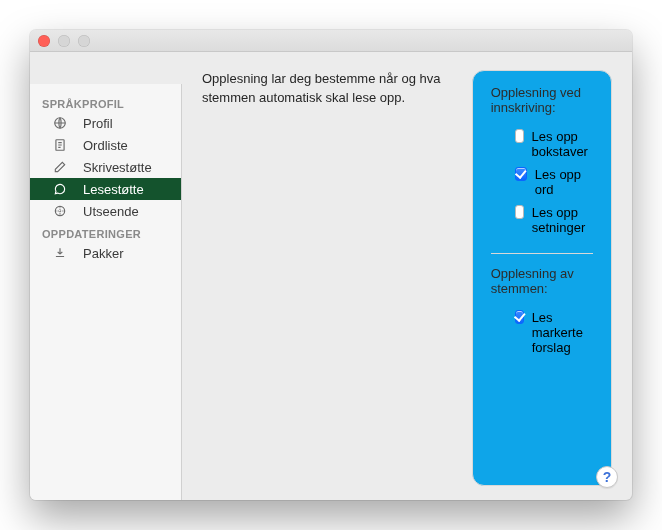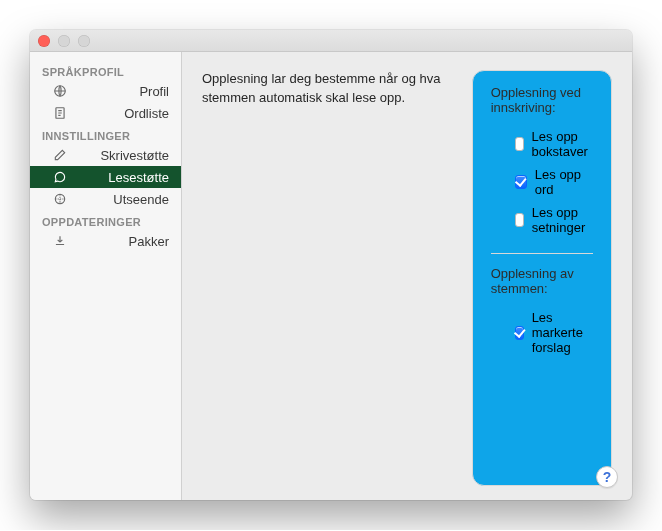--- a/index.html
+++ b/index.html
@@ -39,36 +39,36 @@
   .body {
     flex:1;
     display:flex;
     min-height:0;
   }
   .sidebar {
     width: 152px;
     background:#f6f6f6;
     border-right:1px solid #d0d0d0;
     padding-top: 8px;
+    margin-top: 32px;
   }
   .section-header {
     font-size: 11px;
     font-weight: 600;
     color:#8a8a8a;
     letter-spacing: 0.3px;
     padding: 6px 12px 2px;
   }
   .side-item {
     display:flex;
     align-items:center;
-    gap:4px;
+    gap:15px;
     padding: 3px 12px 3px 22px;
     color:#3a3a3a;
     cursor: default;
-    justify-content: space-between;
   }
   .side-item .icon { width:16px; height:16px; display:flex; align-items:center; justify-content:center; color:#6b6b6b; flex-shrink:0;}
   .side-item.selected {
     background:#14532d;
     color:#fff;
   }
   .side-item.selected .icon { color:#fff; }
   .content {
     flex:1;
     padding: 18px 20px 14px 20px;
@@ -86,21 +86,20 @@
     border-radius:12px;
     padding: 14px 18px 16px;
     flex:1;
   }
   .group-label {
     color:#2c2c2c;
     margin-bottom: 10px;
   }
   .check-row {
     display:flex;
-    align-items:center;
     gap:8px;
     padding: 4px 0 4px 24px;
   }
   .mac-check {
     width:14px; height:14px;
     border:1px solid #b8b8b8;
     border-radius:3px;
     background:#fff;
     display:flex; align-items:center; justify-content:center;
     box-shadow: inset 0 1px 0 rgba(255,255,255,0.6);
@@ -162,21 +161,20 @@
       <div class="side-item">
         <span class="icon">
           <svg width="14" height="14" viewBox="0 0 24 24" fill="none" stroke="currentColor" stroke-width="2">
               <rect x="5" y="3" width="14" height="18" rx="1"></rect>
               <path d="M9 8h6M9 12h6M9 16h4"></path>
             </svg>
         </span>
         <span>Ordliste</span>
       </div>
 
-      <div class="section-header">INNSTILLINGER</div>
       <div class="side-item">
         <span class="icon">
           <svg width="14" height="14" viewBox="0 0 24 24" fill="none" stroke="currentColor" stroke-width="2">
               <path d="M4 20h4L20 8l-4-4L4 16v4z"></path>
             </svg>
         </span>
         <span>Skrivestøtte</span>
       </div>
       <div class="side-item selected">
         <span class="icon">

